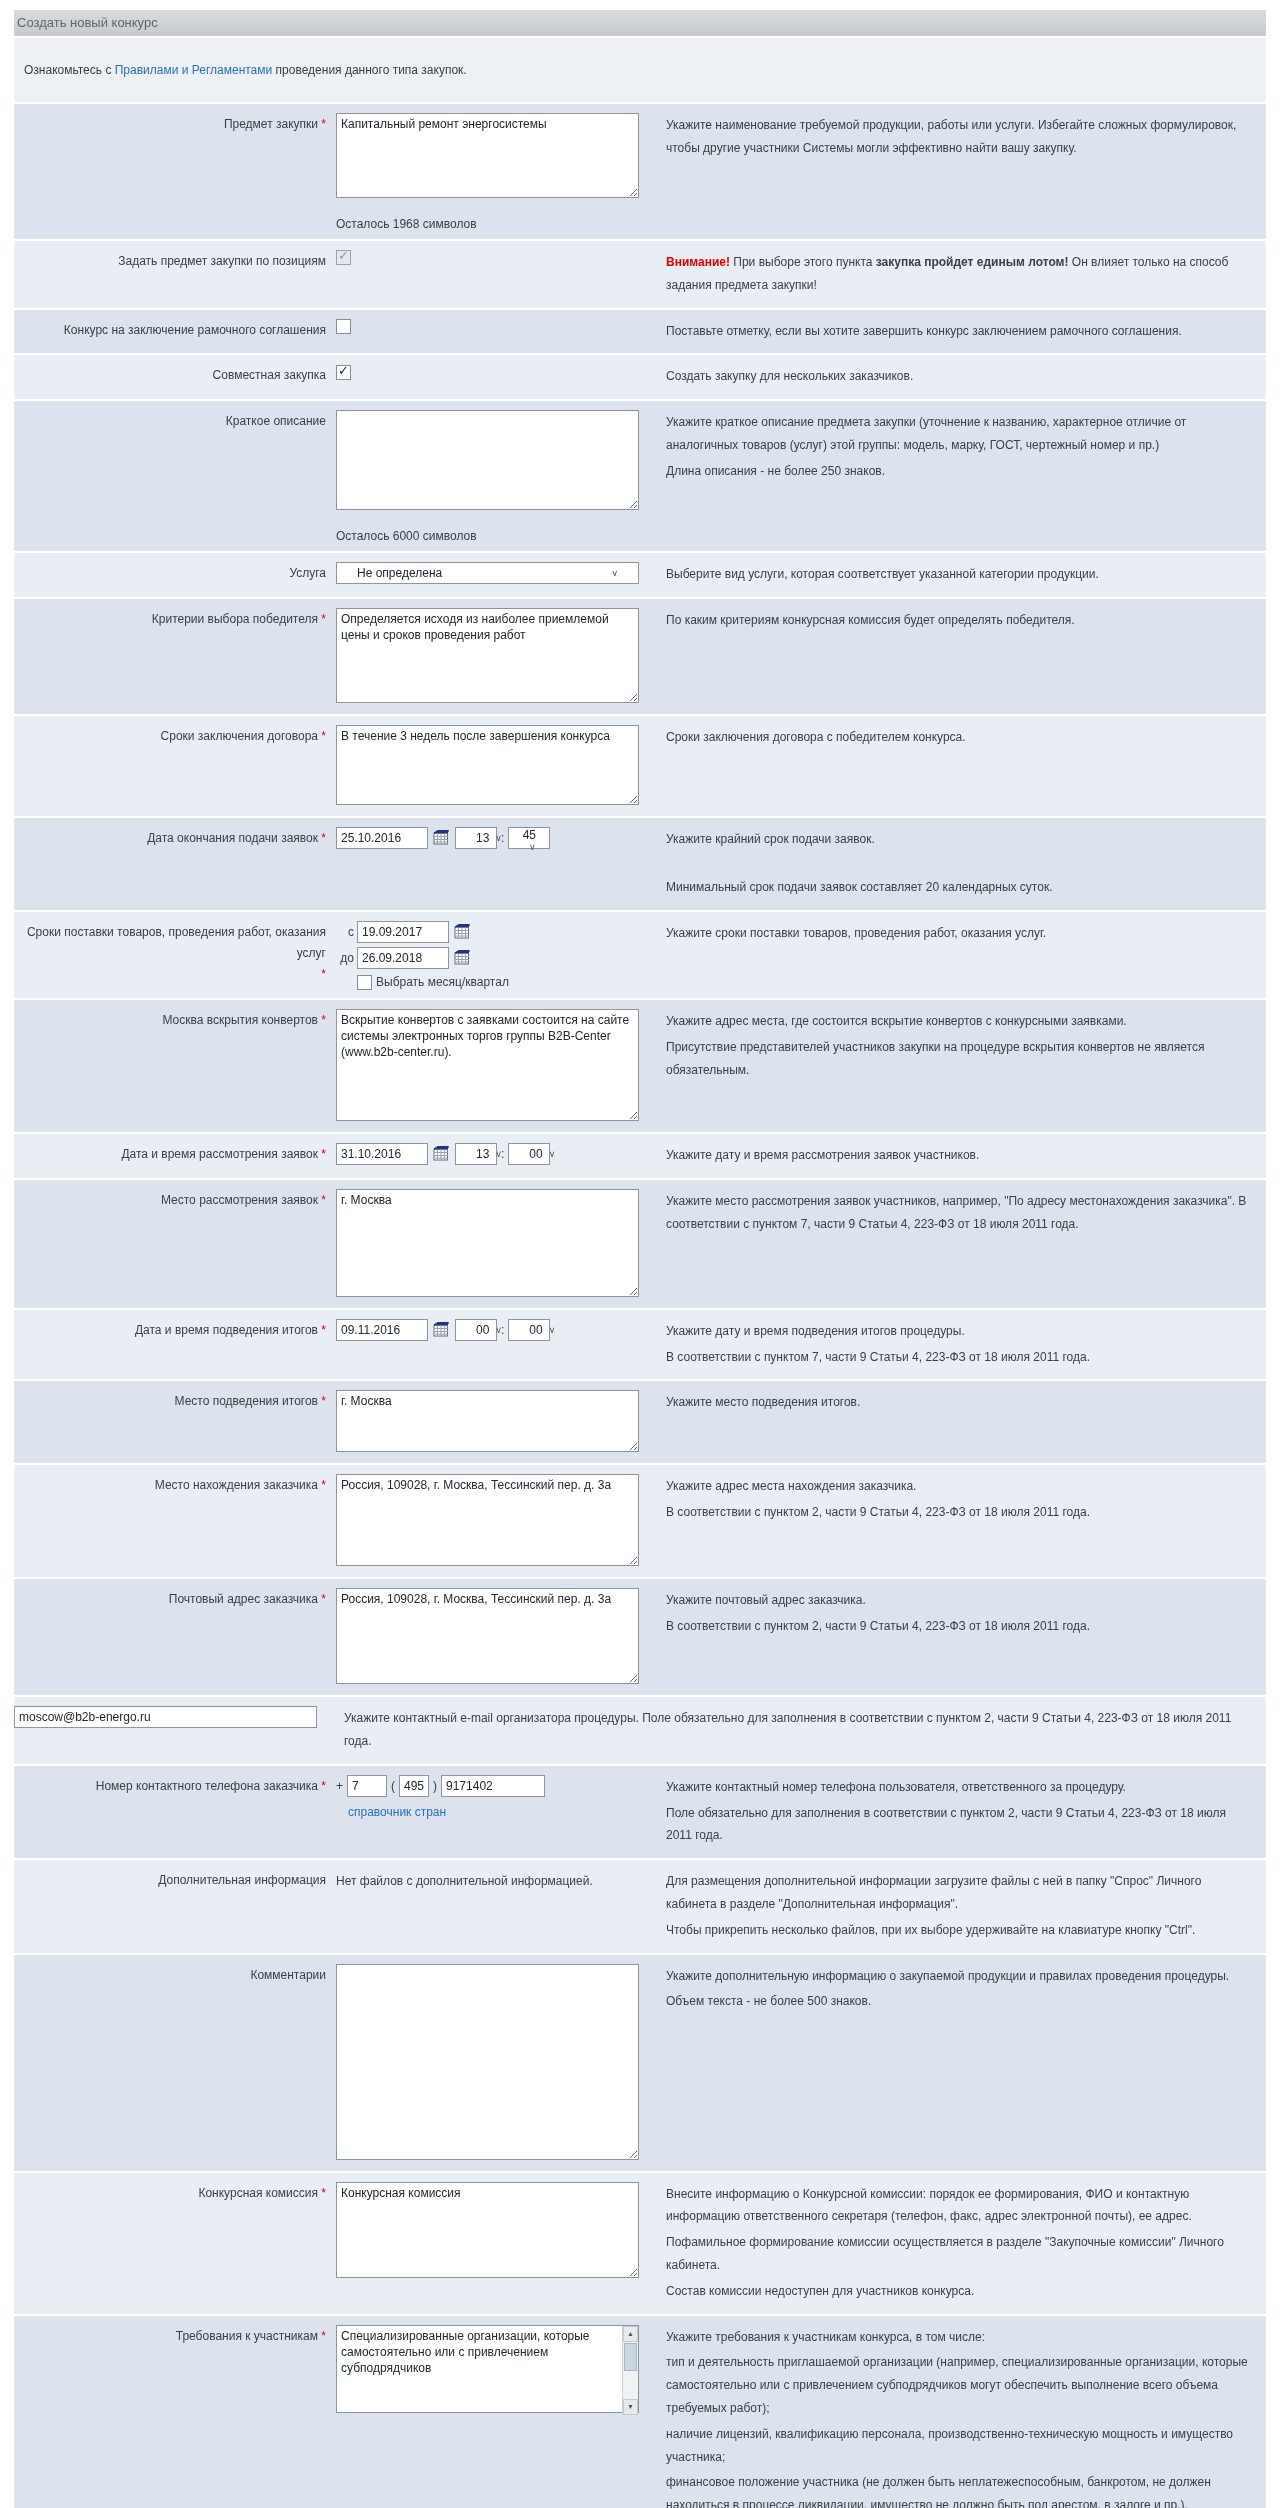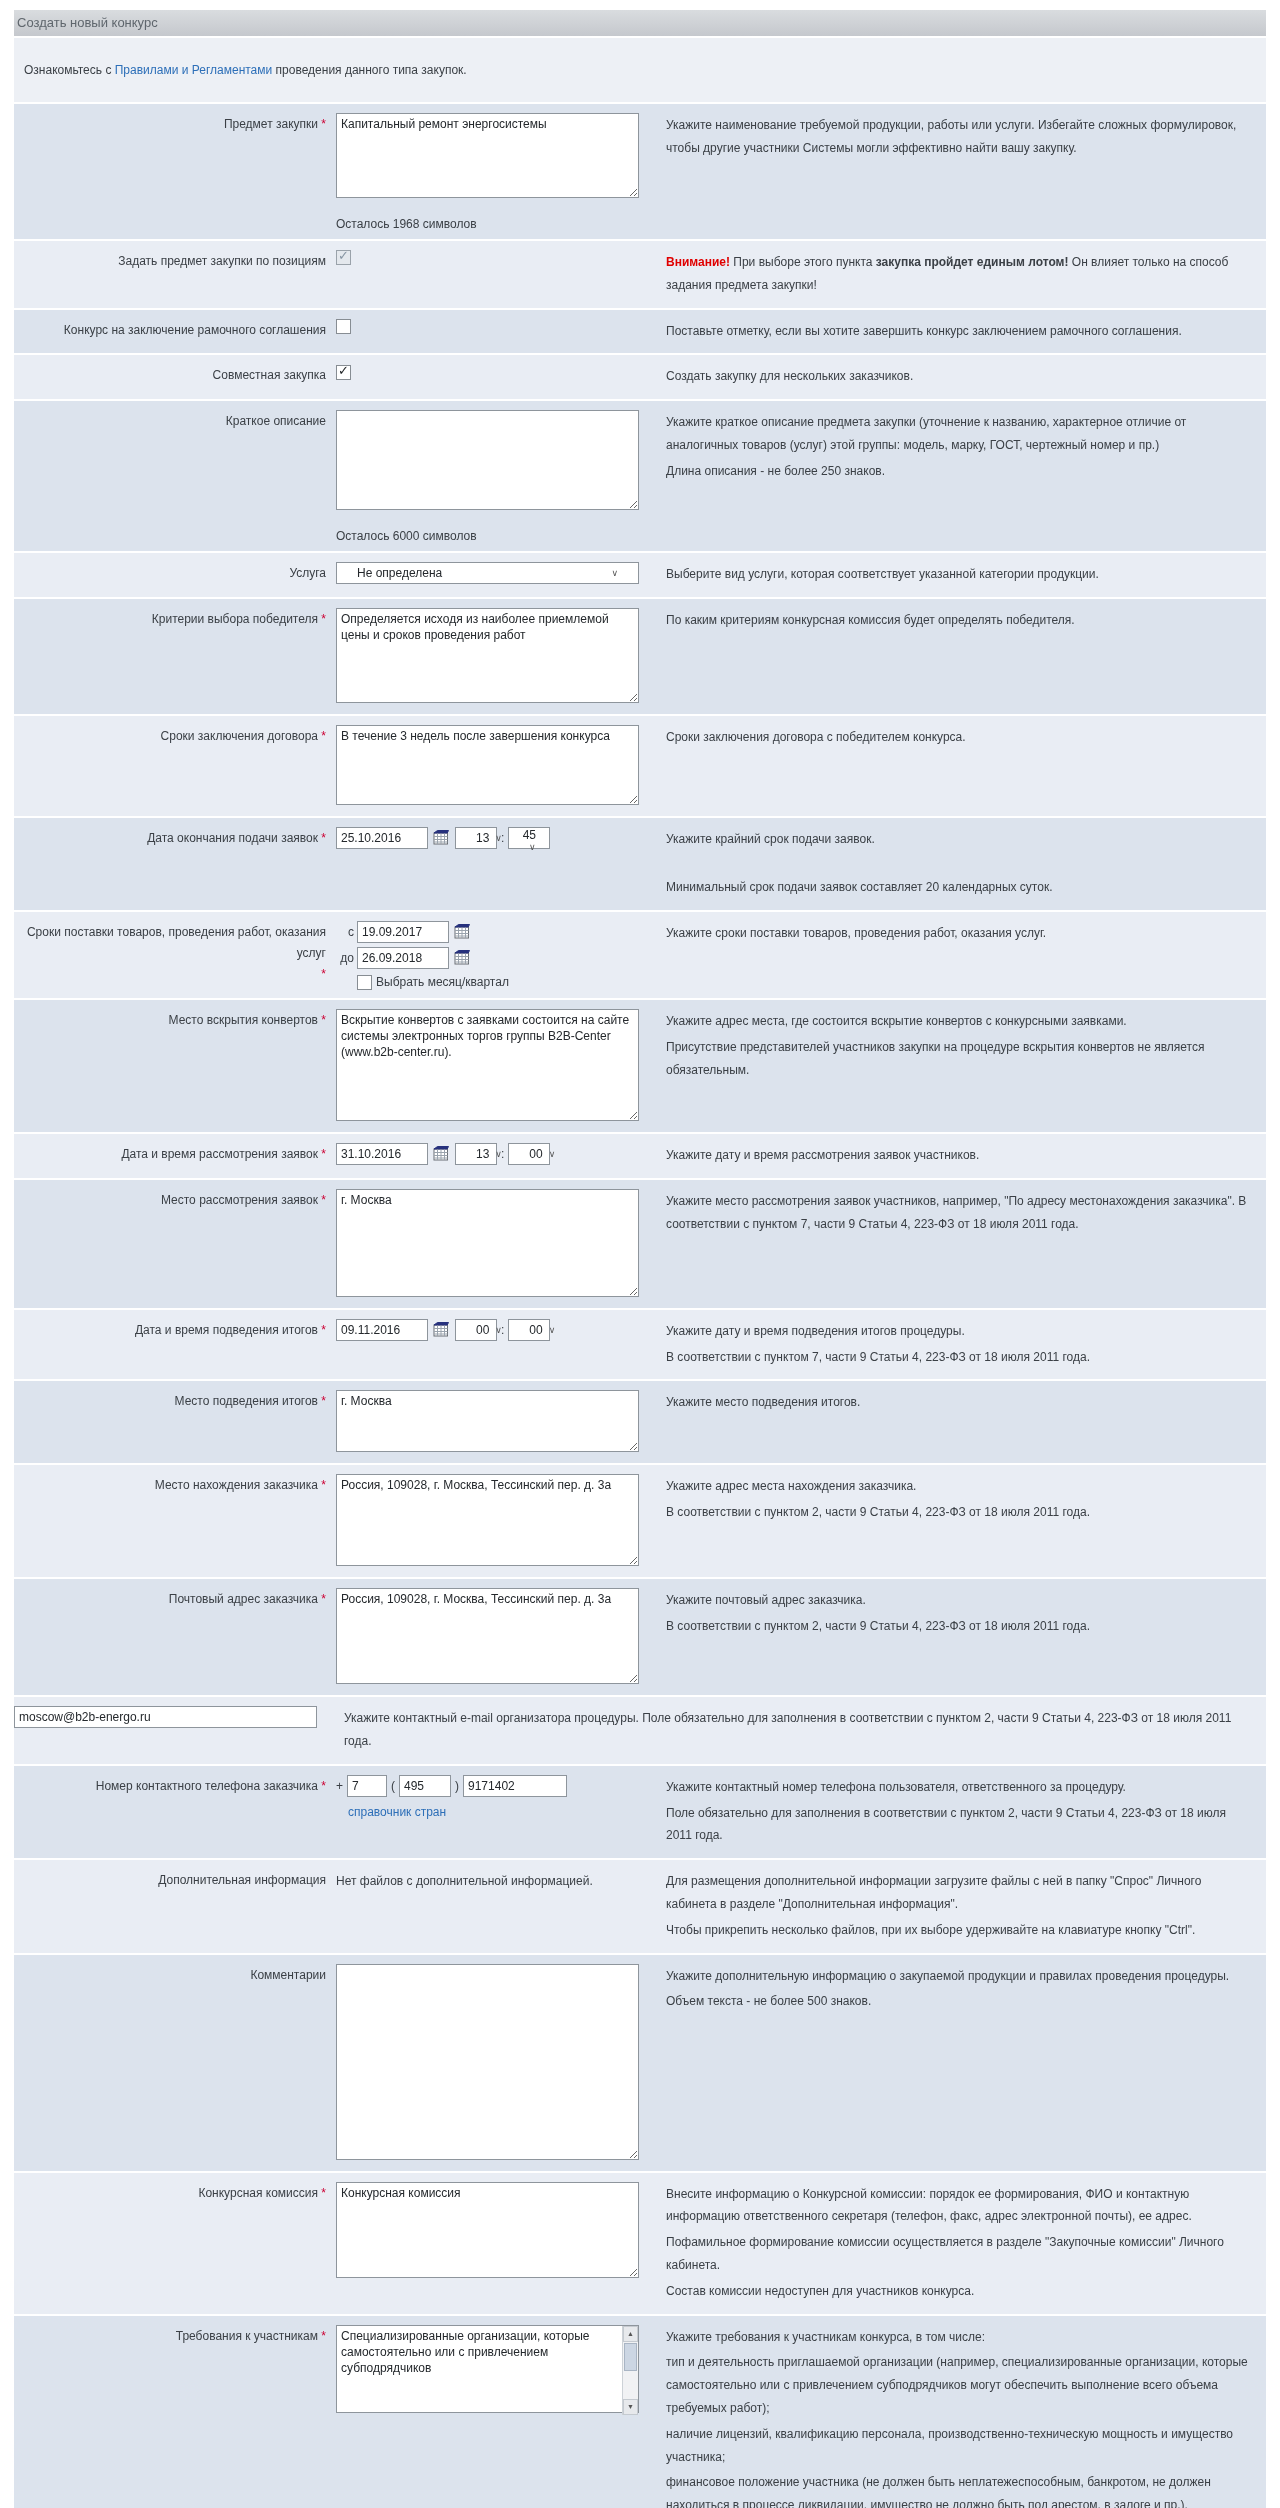--- a/index.html
+++ b/index.html
@@ -157,21 +157,21 @@
                 <path d="M1 6.5 H14.5 M1 9.5 H14.5 M1 12 H14.5 M4.5 3.5 V14 M8 3.5 V14 M11.5 3.5 V14" stroke="#9aa3ad" fill="none" stroke-width="1"></path>
               </svg></span>
           </div>
           <div style="padding-left: 21px; margin-top: 6px;"><span class="cb"></span><span class="cb-lbl">Выбрать месяц/квартал</span></div>
         </div>
         <div class="col-desc">
           <p>Укажите сроки поставки товаров, проведения работ, оказания услуг.</p>
         </div>
       </div>
       <div class="row row-dark">
-        <div class="col-label"><span>Место вскрытия конвертов</span><span class="star"> *</span></div>
+        <div class="col-label"><span>Москва вскрытия конвертов</span><span class="star"> *</span></div>
         <div class="col-field"><textarea class="ta" style="width: 303px; height: 112px;">Вскрытие конвертов с заявками состоится на сайте системы электронных торгов группы B2B-Center (www.b2b-center.ru).</textarea></div>
         <div class="col-desc">
           <p>Укажите адрес места, где состоится вскрытие конвертов с конкурсными заявками.</p>
           <p>Присутствие представителей участников закупки на процедуре вскрытия конвертов не является обязательным.</p>
         </div>
       </div>
       <div class="row row-light">
         <div class="col-label"><span>Дата и время рассмотрения заявок</span><span class="star"> *</span></div>
         <div class="col-field">
           <div class="dt-line">
@@ -258,21 +258,21 @@
           <p>Укажите контактный e-mail организатора процедуры. Поле обязательно для заполнения в соответствии с пунктом 2, части 9 Статьи 4, 223-ФЗ от 18 июля 2011 года.</p>
         </div>
       </div>
       <div class="row row-dark">
         <div class="col-label"><span>Номер контактного телефона заказчика</span><span class="star"> *</span></div>
         <div class="col-field">
           <div class="phone-line">
             <span>+</span>
             <input class="txt" value="7" style="width: 40px;">
             <span>(</span>
-            <input class="txt" value="495" style="width: 52px;">
+            <input class="txt" value="495" style="width: 30px;">
             <span>)</span>
             <input class="txt" value="9171402" style="width: 104px;">
           </div>
           <div style="margin-top: 8px; padding-left: 12px;"><a class="lnk">справочник стран</a></div>
         </div>
         <div class="col-desc">
           <p>Укажите контактный номер телефона пользователя, ответственного за процедуру.</p>
           <p>Поле обязательно для заполнения в соответствии с пунктом 2, части 9 Статьи 4, 223-ФЗ от 18 июля 2011 года.</p>
         </div>
       </div>

